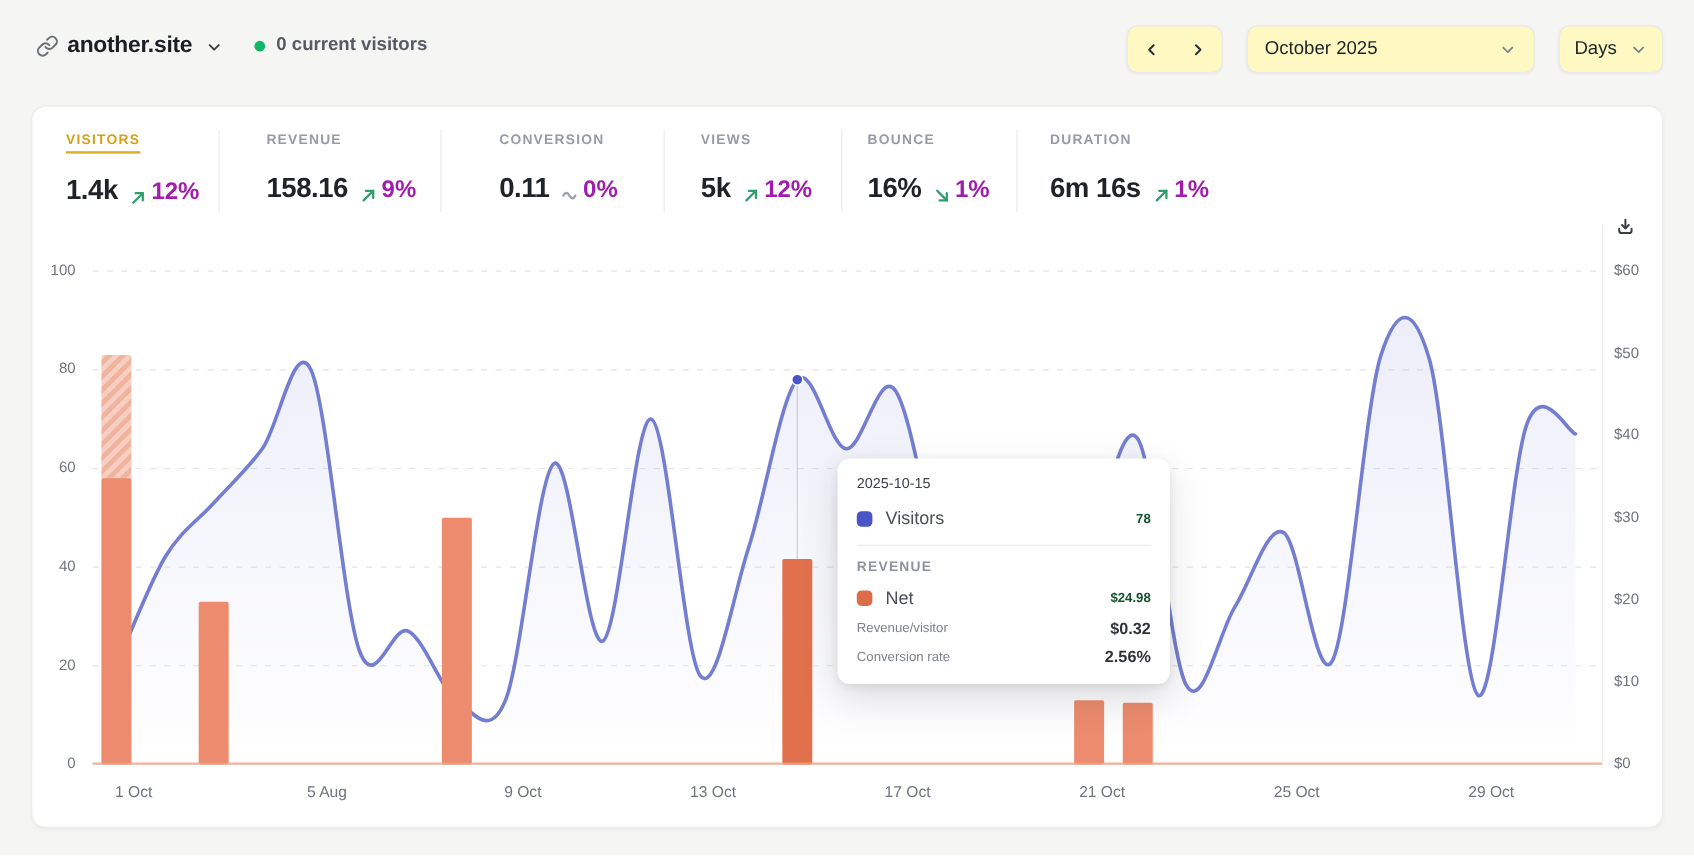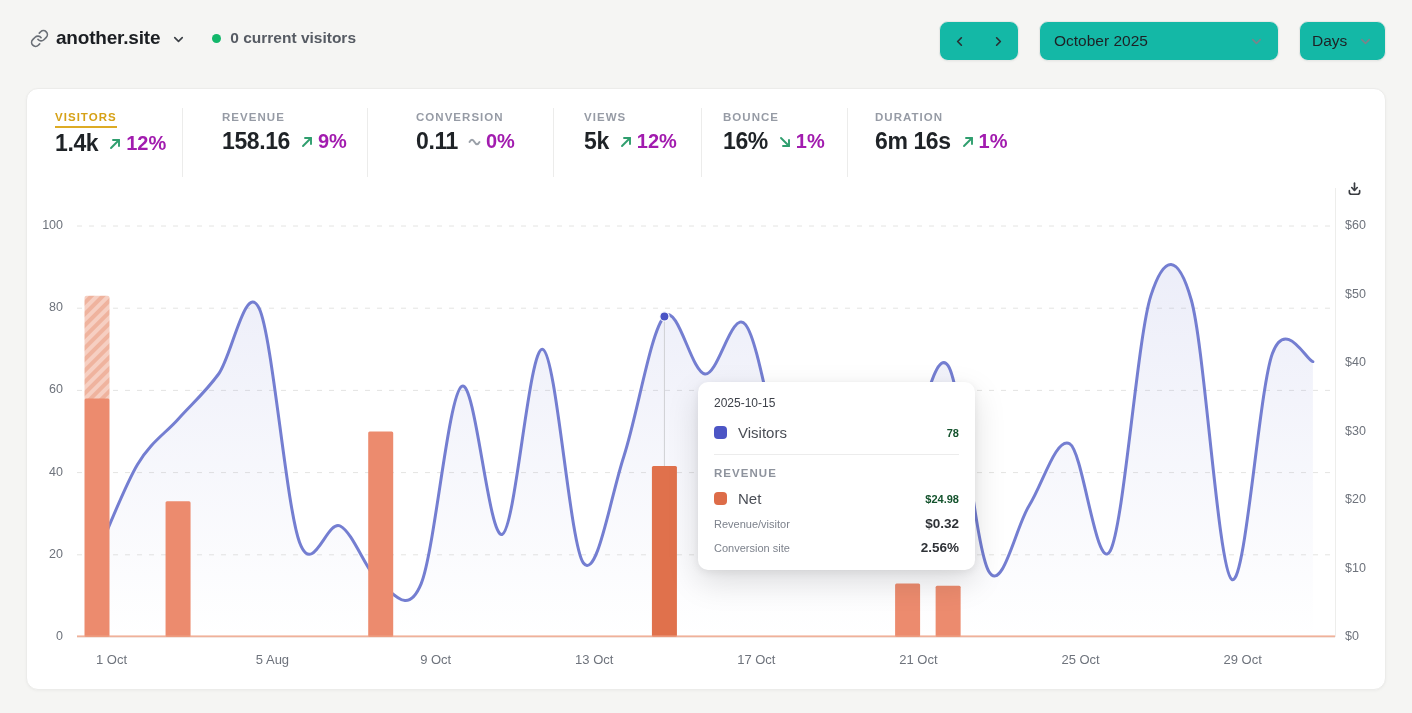--- a/index.html
+++ b/index.html
@@ -9,39 +9,39 @@
 
   
   .hdr-left { position:absolute; left:30px; top:27px; display:flex; align-items:center; }
   .link-ic { width:19px; height:19px; color:#6b7077; margin-right:7px; }
   .site-name { font-size:19px; font-weight:700; color:#1b1e22; letter-spacing:-0.2px; }
   .site-chev { width:15px; height:15px; color:#3c4046; margin-left:11px; margin-top:3px; }
   .live { display:flex; align-items:center; margin-left:26px; }
   .live-dot { width:9px; height:9px; border-radius:50%; background:#12b76a; margin-right:9px; }
   .live-txt { font-size:15.5px; font-weight:600; color:#565b63; }
 
-  .pill { position:absolute; top:21px; height:40px; background:#14b8a6; border:1px solid #e9e9e7;
+  .pill { position:absolute; top:21px; height:40px; background:#fef9c3; border:1px solid #e9e9e7;
           border-radius:9px; box-shadow:0 1px 2px rgba(0,0,0,.04); display:flex; align-items:center; }
   .nav-pill { left:939px; width:80px; justify-content:space-around; }
   .nav-btn { width:30px; height:30px; display:flex; align-items:center; justify-content:center; cursor:pointer; color:#2a2d31; }
   .nav-btn svg { width:15px; height:15px; }
   .period-pill { left:1039px; width:240px; padding:0 14px; justify-content:space-between; cursor:pointer; }
   .pill-label { font-size:15.5px; font-weight:500; color:#1e2125; }
   .pill-chev { width:15px; height:15px; color:#7d828a; }
   .interval-pill { left:1299px; width:87px; padding:0 12px; justify-content:space-between; cursor:pointer; }
 
   
   .card { position:absolute; left:26px; top:88px; width:1360px; height:602px; background:#fff;
           border:1px solid #ececea; border-radius:12px; box-shadow:0 1px 3px rgba(0,0,0,.04); }
 
   
   .stat { position:absolute; top:107px; cursor:pointer; }
   .stat-label { font-size:11.5px; font-weight:700; letter-spacing:.09em; color:#969ba5; display:inline-block; padding-bottom:3px; }
   .stat.active .stat-label { color:#d6a116; border-bottom:2px solid #ddab25; }
-  .stat-row { display:flex; align-items:center; margin-top:2px; }
+  .stat-row { display:flex; align-items:flex-end; margin-top:17px; }
   .stat-value { font-size:23px; font-weight:800; color:#1f2327; letter-spacing:-0.4px; }
   .trend { display:flex; align-items:center; margin-left:10px; }
   .trend svg { width:14px; height:14px; margin-right:4px; }
   .trend-pct { font-size:20px; font-weight:600; color:#a21caf; }
   .sep { position:absolute; top:108px; width:1px; height:69px; background:#ececeb; }
 
   
   #chart-svg { position:absolute; left:0; top:0; z-index:2; pointer-events:none; }
   .plot-hover { position:absolute; left:77px; top:226px; width:1258px; height:411px; z-index:3; }
   .ax { position:absolute; font-size:12.5px; color:#6e737c; z-index:2; }
@@ -272,18 +272,18 @@
     <div class="tt-row">
       <span class="tt-swatch" id="sw-net" style="background: rgb(221, 108, 72);"></span>
       <span class="tt-main-label">Net</span>
       <span class="tt-main-val">$24.98</span>
     </div>
     <div class="tt-sub">
       <span class="tt-sub-label">Revenue/visitor</span>
       <span class="tt-sub-val">$0.32</span>
     </div>
     <div class="tt-sub">
-      <span class="tt-sub-label">Conversion site</span>
+      <span class="tt-sub-label">Conversion rate</span>
       <span class="tt-sub-val">2.56%</span>
     </div>
   </div>
 
 </div>
 
 </body></html>

